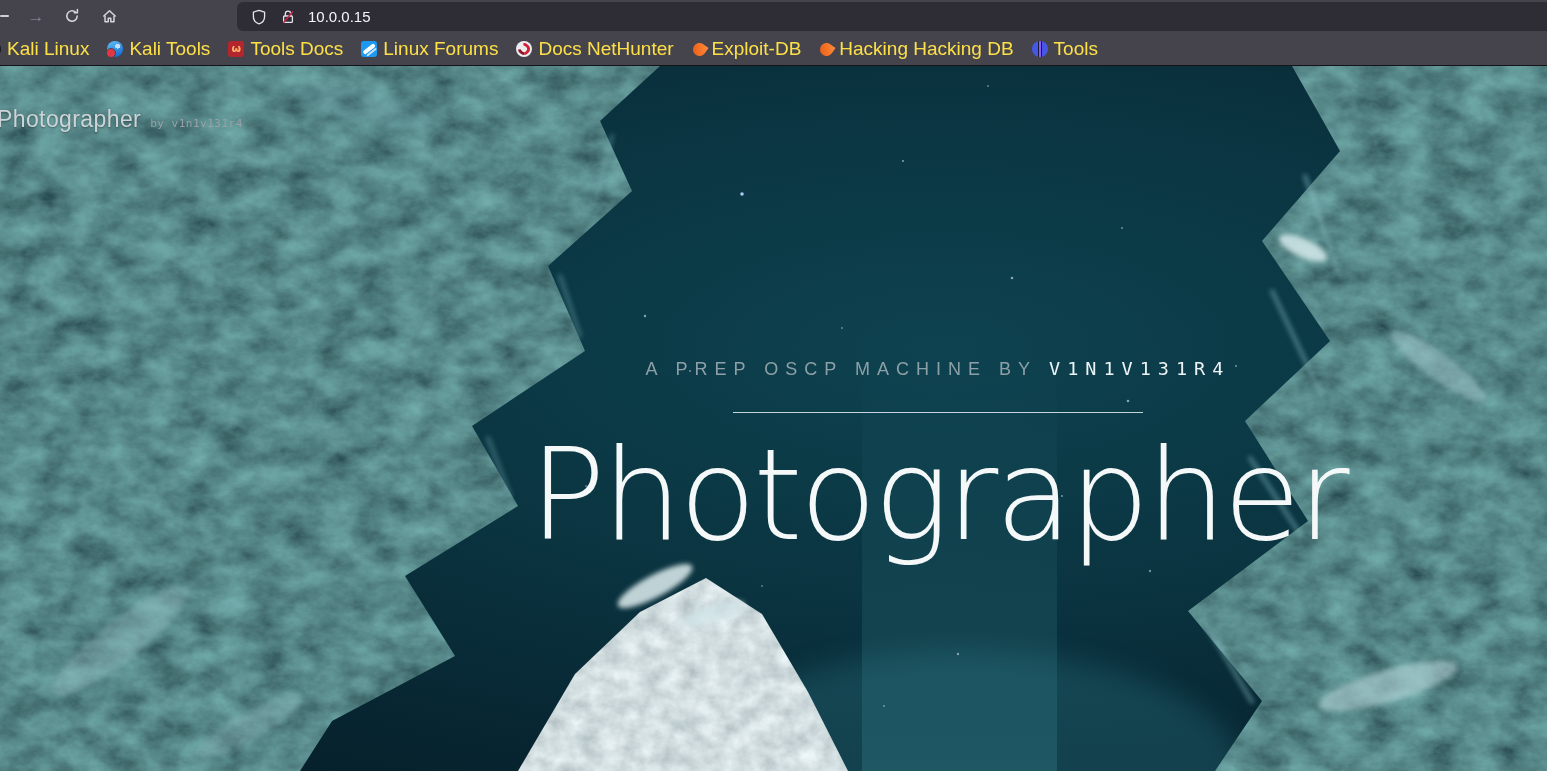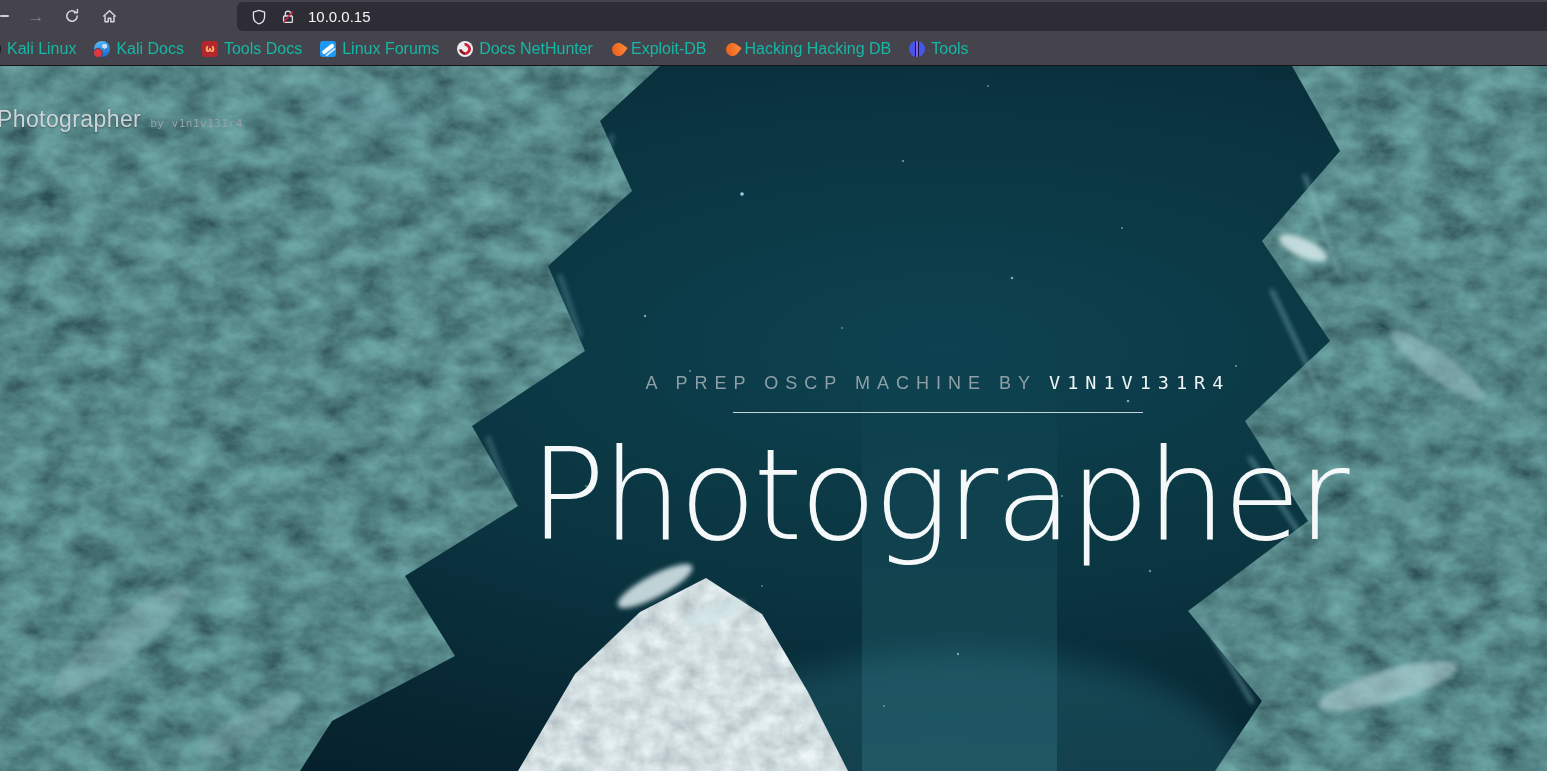--- a/index.html
+++ b/index.html
@@ -29,21 +29,21 @@
   #urlbar{
     position:absolute;left:237px;right:-8px;top:2px;height:29px;
     background:#2e2d36;border-radius:6px;
     display:flex;align-items:center;gap:11px;padding-left:13px;
     color:#f5f5f8;font-size:15px;
   }
   #urlbar .ub-icon{display:flex;align-items:center;justify-content:center;width:18px;height:18px}
   #bookmarks{
     height:33px;background:#45444d;border-bottom:1px solid #141318;
     display:flex;align-items:center;overflow:hidden;
-    font-size:16px;color:#14b8a6;white-space:nowrap;
+    font-size:19px;color:#fde047;white-space:nowrap;
   }
   .bm-item{display:flex;align-items:center;padding:3px 2px;margin-right:14px;border-radius:4px;cursor:default}
   .bm-item:first-child{margin-left:-17px}
   .bm-icon{width:16px;height:16px;margin-right:6px;flex:none;position:relative;display:inline-block}
   
   .ic-kali-linux-icon{background:#15151f;border-radius:50%}
   .ic-kali-tools-icon{
     border-radius:50%;
     background:radial-gradient(circle at 66% 32%,#bfe2ff 0 16%,transparent 17%),
                linear-gradient(160deg,#55b4f4 15%,#1a6fd3 85%);
@@ -93,21 +93,21 @@
   #brand .brand-by{
     font-family:"DejaVu Sans Mono","Liberation Mono",monospace;
     font-size:11px;color:#98a1a9;letter-spacing:.5px;
   }
   #hero{
     position:absolute;left:938px;top:0;transform:translateX(-50%);
     width:1100px;height:705px;z-index:3;text-align:center;pointer-events:none;
   }
   #kicker{
     position:absolute;top:292px;left:0;right:0;
-    font-size:18px;letter-spacing:7px;color:#8da0a7;font-weight:400;margin-top:14px;
+    font-size:18px;letter-spacing:7px;color:#8da0a7;font-weight:400;
   }
   #kicker .kicker-author{
     font-family:"DejaVu Sans Mono","Liberation Mono",monospace;
     font-size:18.5px;letter-spacing:7px;color:#eef4f5;
   }
   #divider{
     position:absolute;top:346px;left:50%;transform:translateX(-50%);
     width:410px;height:0;border-top:1.5px solid rgba(238,247,248,.82);
   }
   #hero-title{
@@ -153,21 +153,21 @@
 </div>
 
 <div id="bookmarks">
   <div class="bm-item">
     <span class="bm-icon ic-kali-linux-icon"></span>
     <span class="bm-label">Kali Linux</span>
   </div>
 
   <div class="bm-item">
     <span class="bm-icon ic-kali-tools-icon"></span>
-    <span class="bm-label">Kali Docs</span>
+    <span class="bm-label">Kali Tools</span>
   </div>
 
   <div class="bm-item">
     <span class="bm-icon ic-kali-docs-icon"></span>
     <span class="bm-label">Tools Docs</span>
   </div>
 
   <div class="bm-item">
     <span class="bm-icon ic-kali-forums-icon"></span>
     <span class="bm-label">Linux Forums</span>

